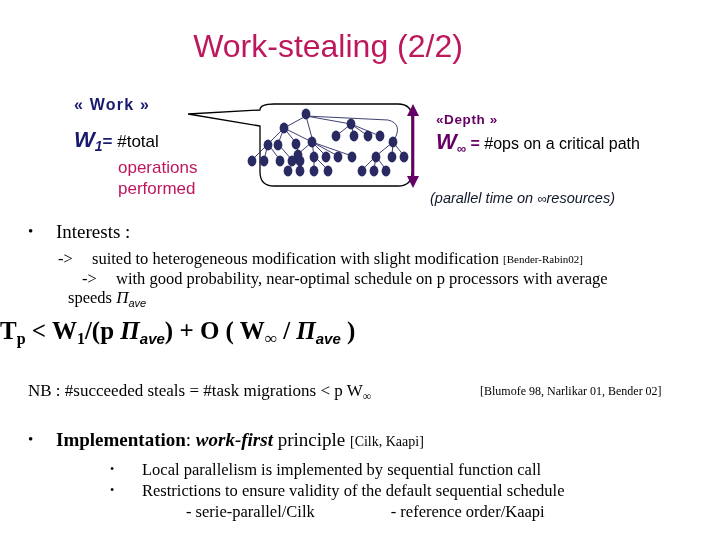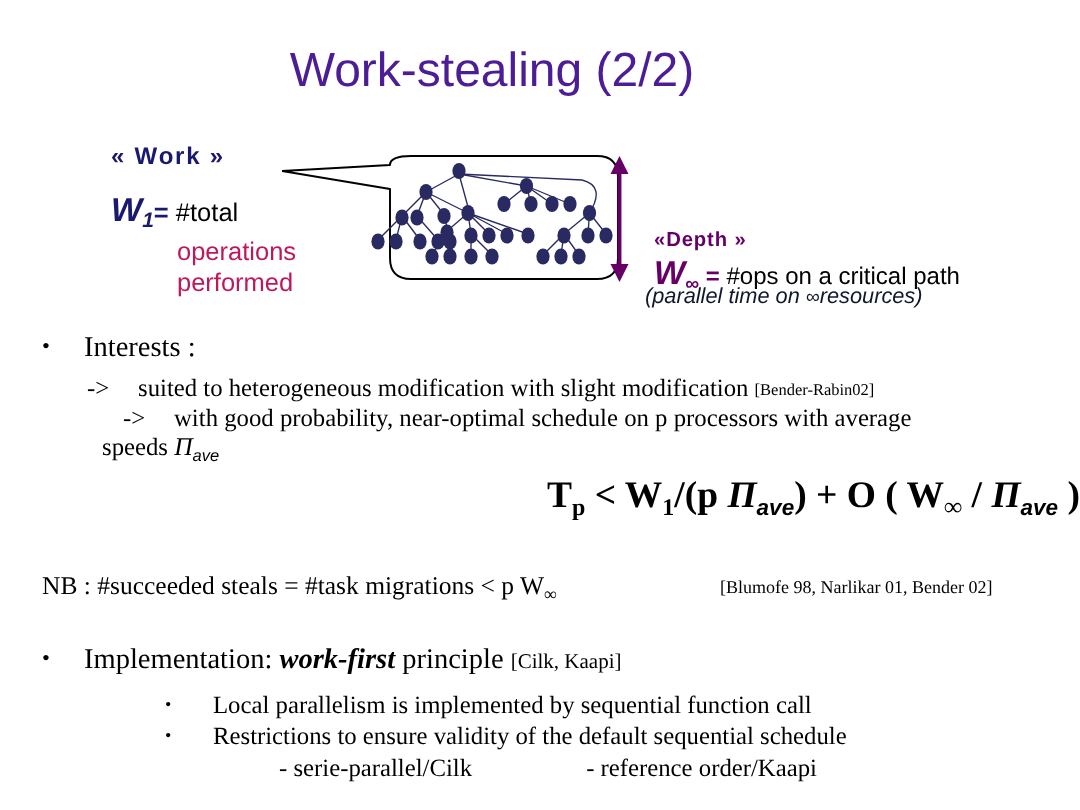--- a/index.html
+++ b/index.html
@@ -19,21 +19,21 @@
   
   .slide-title {
     position: absolute;
     left: 0;
     top: 26px;
     width: 656px;
     text-align: center;
     font-family: "Liberation Sans", "DejaVu Sans", sans-serif;
     font-size: 32px;
     line-height: 40px;
-    color: #4c1d95;
+    color: #be185d;
     letter-spacing: 0px;
   }
 
   
   .work-block {
     position: absolute;
     left: 74px;
     top: 96px;
     width: 190px;
     font-family: "Liberation Sans", "DejaVu Sans", sans-serif;
@@ -106,21 +106,20 @@
     width: 284px;
     font-family: "Liberation Sans", "DejaVu Sans", sans-serif;
     color: #660066;
   }
   .depth-label {
     font-size: 13.5px;
     font-weight: bold;
     letter-spacing: 0.6px;
     line-height: 17px;
     white-space: nowrap;
-    margin-top: 40px;
   }
   .depth-def {
     margin-top: 3px;
     font-size: 16px;
     line-height: 21px;
     color: #000000;
     white-space: nowrap;
   }
   .depth-def .wsym {
     color: #660066;
@@ -196,21 +195,21 @@
     font-style: italic;
     font-size: 11px;
     vertical-align: -4px;
   }
 
   .formula {
     position: absolute;
     left: 0;
     top: 315px;
     width: 720px;
-    text-align: right;
+    text-align: left;
     font-size: 25px;
     font-weight: bold;
     line-height: 32px;
     white-space: nowrap;
   }
   .formula .sub {
     font-size: 16px;
     vertical-align: -5px;
   }
   .formula .pi {
@@ -257,21 +256,21 @@
     font-size: 19px;
     line-height: 24px;
     white-space: nowrap;
   }
   .bullet-impl .dot {
     display: inline-block;
     width: 28px;
     font-size: 15px;
     vertical-align: 2px;
   }
-  .bullet-impl .bold { font-weight: normal; }
+  .bullet-impl .bold { font-weight: bold; }
   .bullet-impl .bolditalic { font-weight: bold; font-style: italic; }
   .bullet-impl .refsm { font-size: 14px; }
 
   .sub-bullet {
     position: absolute;
     font-size: 16.5px;
     line-height: 21px;
     white-space: nowrap;
   }
   .sub-bullet .dot {

